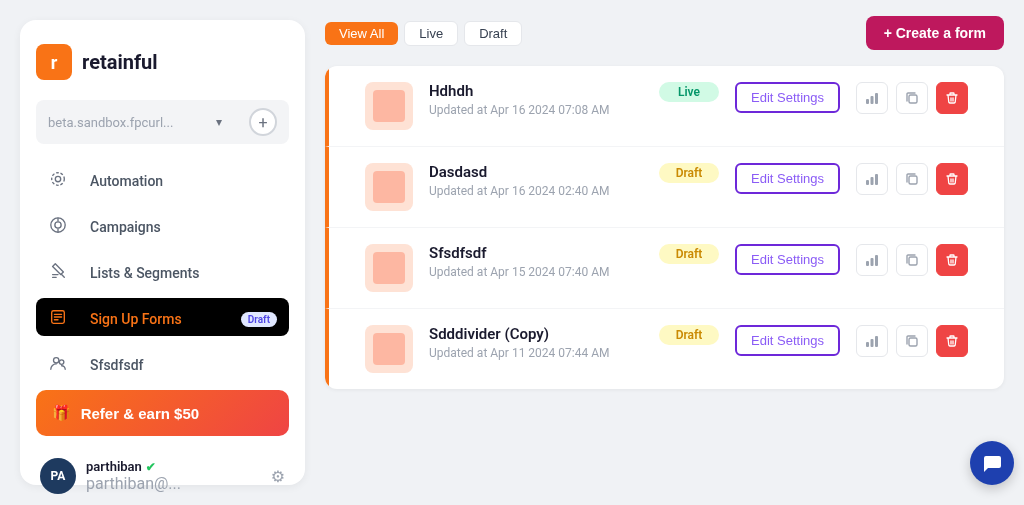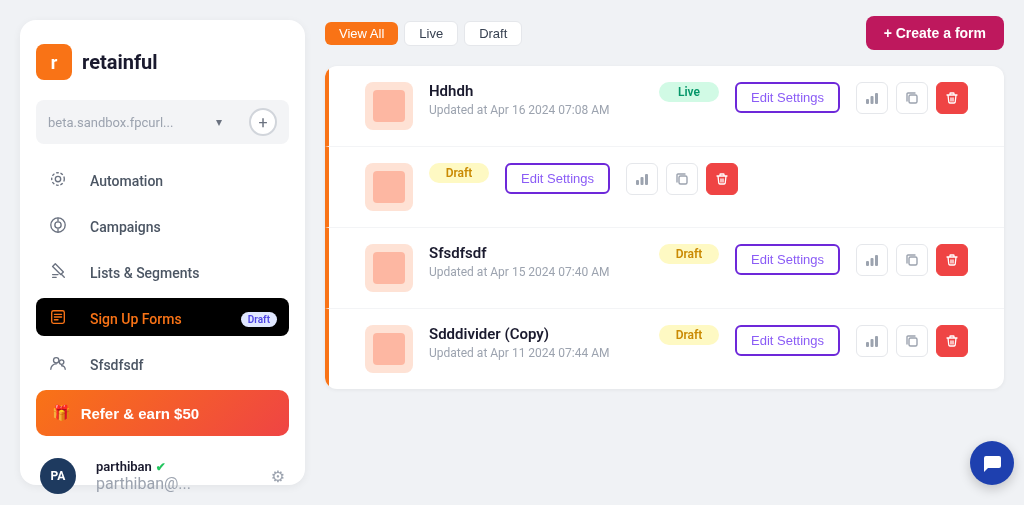--- a/index.html
+++ b/index.html
@@ -134,21 +134,21 @@
       align-items: center;
       gap: 10px;
       cursor: pointer;
       font-size: 15px;
       font-weight: 600;
       width: 100%;
     }
     .user-area {
       display: flex;
       align-items: center;
-      gap: 20px;
+      gap: 10px;
       padding: 8px 4px;
       margin-top: 6px;
     }
     .avatar {
       width: 36px;
       height: 36px;
       border-radius: 50%;
       background: #1e3a5f;
       color: #fff;
       display: flex;
@@ -474,20 +474,24 @@
               <path d="M2 4h10M5 4V2.5A.5.5 0 015.5 2h3a.5.5 0 01.5.5V4M6 7v3M8 7v3M3 4l.8 7.2A1 1 0 004.8 12h4.4a1 1 0 001-.8L11 4" stroke="#fff" stroke-width="1.3" stroke-linecap="round" stroke-linejoin="round"></path>
             </svg>
         </button>
       </div>
     </div>
 
     <div class="form-item">
       <div class="form-thumb">
         <div class="form-thumb-inner"></div>
       </div>
+      <div class="form-info">
+        <div class="form-name">Dasdasd</div>
+        <div class="form-date">Updated at Apr 16 2024 02:40 AM</div>
+      </div>
       <span class="status-badge status-draft">Draft</span>
       <button class="edit-settings-btn">Edit Settings</button>
       <div class="action-icons">
         <button class="action-icon-btn gray">
           <svg width="14" height="14" viewBox="0 0 14 14" fill="none">
               <rect x="1" y="8" width="3" height="5" rx="1" fill="#9ca3af"></rect>
               <rect x="5.5" y="5" width="3" height="8" rx="1" fill="#9ca3af"></rect>
               <rect x="10" y="2" width="3" height="11" rx="1" fill="#9ca3af"></rect>
             </svg>
         </button>

